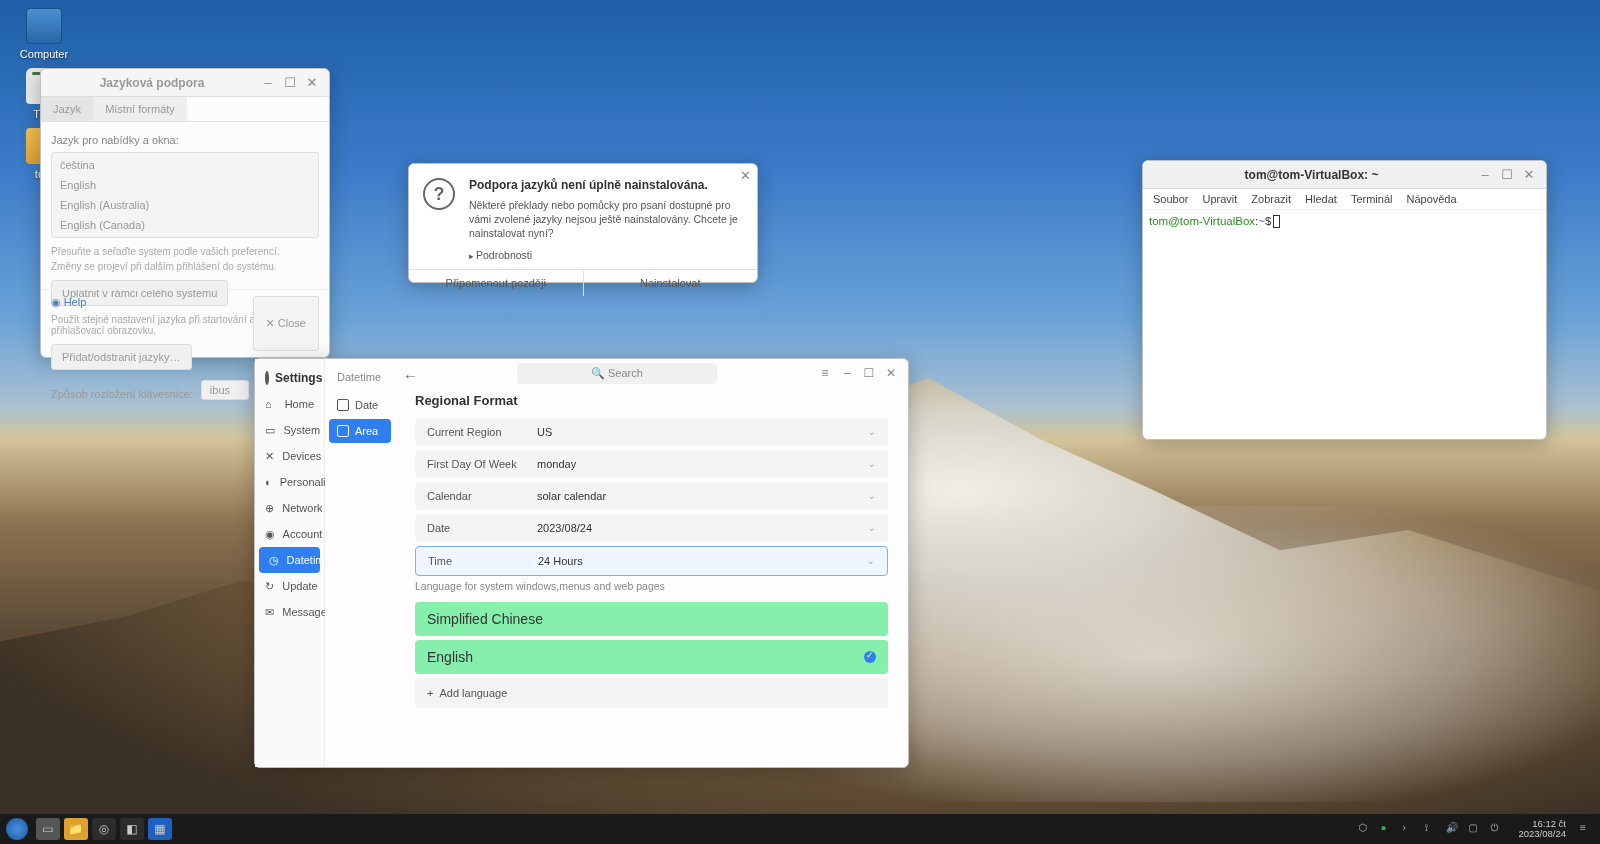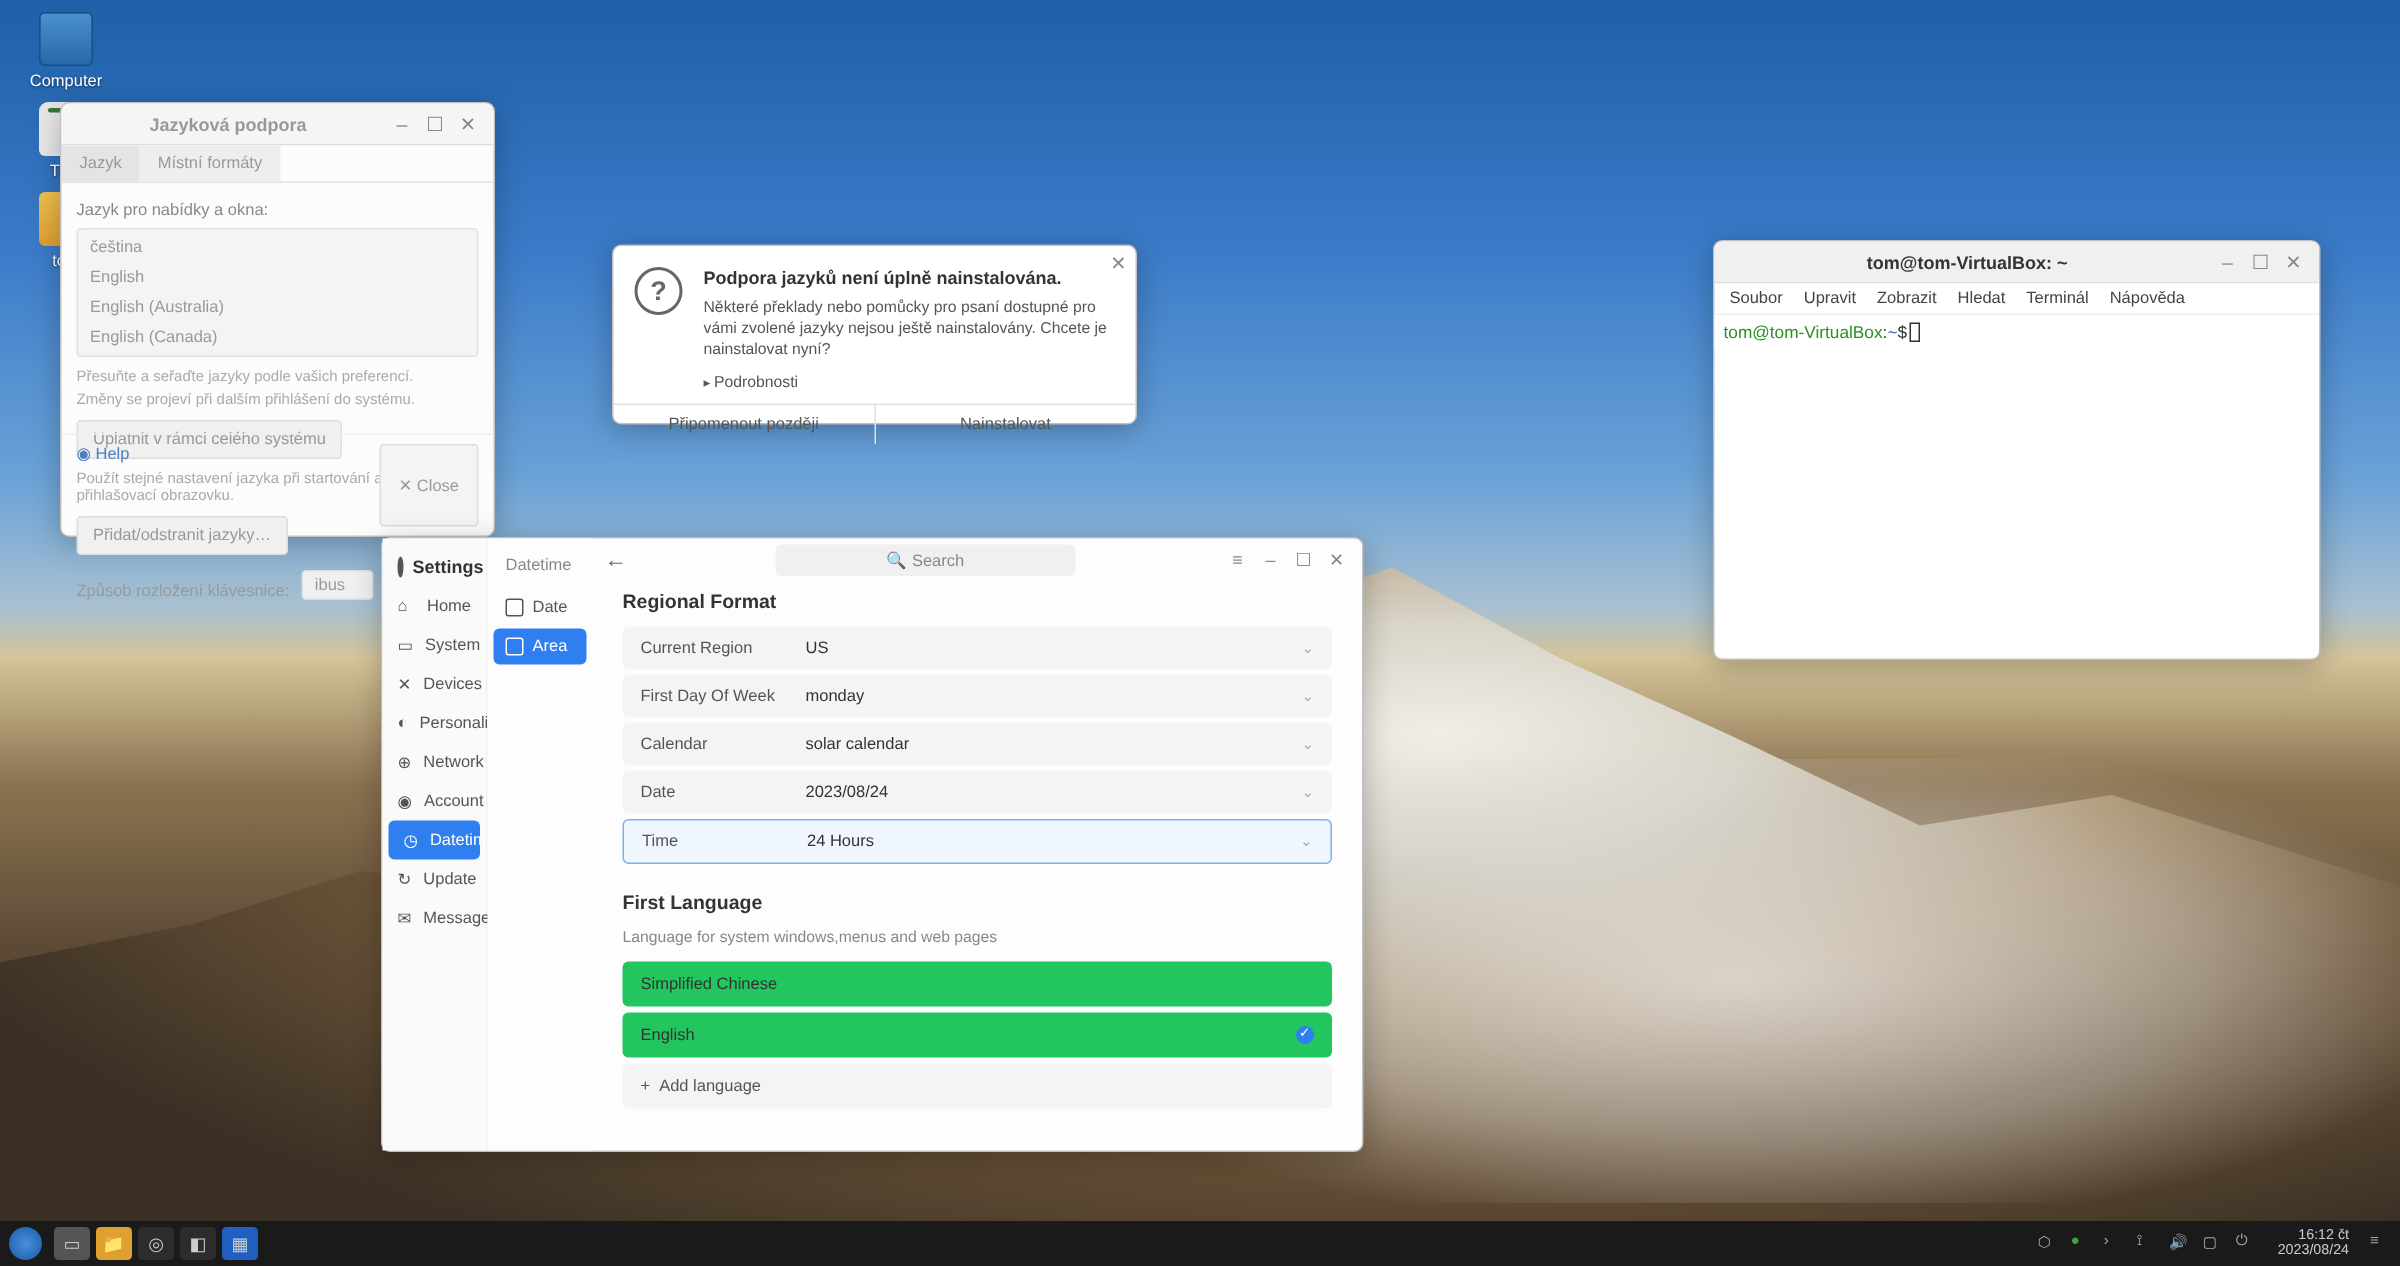--- a/index.html
+++ b/index.html
@@ -69,21 +69,21 @@
 #win-settings .wbtns{display:flex;gap:4px}
 #win-settings .wbtns span{width:18px;text-align:center;cursor:pointer;color:#888;font-size:12px}
 #win-settings .content{margin-top:24px}
 #win-settings .sec-title{font-size:13px;font-weight:600;color:#333;margin:8px 0 10px}
 #win-settings .row{display:flex;align-items:flex-start;background:#f4f4f4;border-radius:4px;padding:8px 12px;margin-bottom:4px;font-size:11px;cursor:pointer}
 #win-settings .row.hl{border:1px solid #7ab0f0;background:#f0f6fe}
 #win-settings .row .lbl{width:110px;color:#555}
 #win-settings .row .val{flex:1;color:#333}
 #win-settings .row .chev{color:#aaa;font-size:10px}
 #win-settings .subtext{font-size:10.5px;color:#888;margin-bottom:10px}
-#win-settings .lang-row{display:flex;align-items:center;background:#22c55e;border-radius:4px;padding:9px 12px;margin-bottom:4px;font-size:11px;cursor:pointer}
+#win-settings .lang-row{display:flex;align-items:center;background:#86efac;border-radius:4px;padding:9px 12px;margin-bottom:4px;font-size:14px;cursor:pointer}
 #win-settings .lang-row .check{margin-left:auto;width:12px;height:12px;background:#2f7ff0;border-radius:50%;position:relative}
 #win-settings .lang-row .check::after{content:"✓";color:#fff;font-size:9px;position:absolute;top:-1px;left:2px}
 #win-settings .add-lang{display:flex;align-items:center;gap:6px;padding:9px 12px;background:#f4f4f4;border-radius:4px;font-size:11px;color:#555;cursor:pointer}
 
 
 #win-term{top:160px;left:1142px;width:405px;height:280px;background:#fff}
 #win-term .titlebar{background:#f0f0f0}
 #win-term .menubar{display:flex;gap:14px;padding:4px 10px;font-size:11px;color:#444;border-bottom:1px solid #eee}
 #win-term .term-body{padding:4px 6px;font-family:monospace;font-size:11.5px;background:#fff}
 #win-term .prompt-user{color:#2a9020}
@@ -121,21 +121,21 @@
     <div class="tab">Místní formáty</div>
   </div>
   <div class="body">
     <div class="hdr">Jazyk pro nabídky a okna:</div>
     <div class="list">
       <div class="litem">čeština</div>
       <div class="litem">English</div>
       <div class="litem">English (Australia)</div>
       <div class="litem">English (Canada)</div>
     </div>
-    <div class="note">Přesuňte a seřaďte jazyky podle vašich preferencí.</div>
+    <div class="note">Přesuňte a seřaďte system podle vašich preferencí.</div>
     <div class="note">Změny se projeví při dalším přihlášení do systému.</div>
     <div class="btn">Uplatnit v rámci celého systému</div>
     <div class="note">Použít stejné nastavení jazyka při startování a pro přihlašovací obrazovku.</div>
     <div class="btn">Přidat/odstranit jazyky…</div>
     <div class="kb-row">
       <span>Způsob rozložení klávesnice:</span>
       <span class="kb-sel">ibus</span>
     </div>
   </div>
   <div class="footer">
@@ -246,21 +246,20 @@
           <span class="lbl">Date</span>
           <span class="val">2023/08/24</span>
           <span class="chev">⌄</span>
         </div>
       <div class="row hl">
           <span class="lbl">Time</span>
           <span class="val">24 Hours</span>
           <span class="chev">⌄</span>
         </div>
 
-      <div class="sec-title" style="margin-top:18px">First Language</div>
       <div class="subtext">Language for system windows,menus and web pages</div>
       <div class="lang-row">
           <span>Simplified Chinese</span>
         </div>
       <div class="lang-row">
           <span>English</span>
           <span class="check"></span>
         </div>
       <div class="add-lang">
           <span>+</span>

